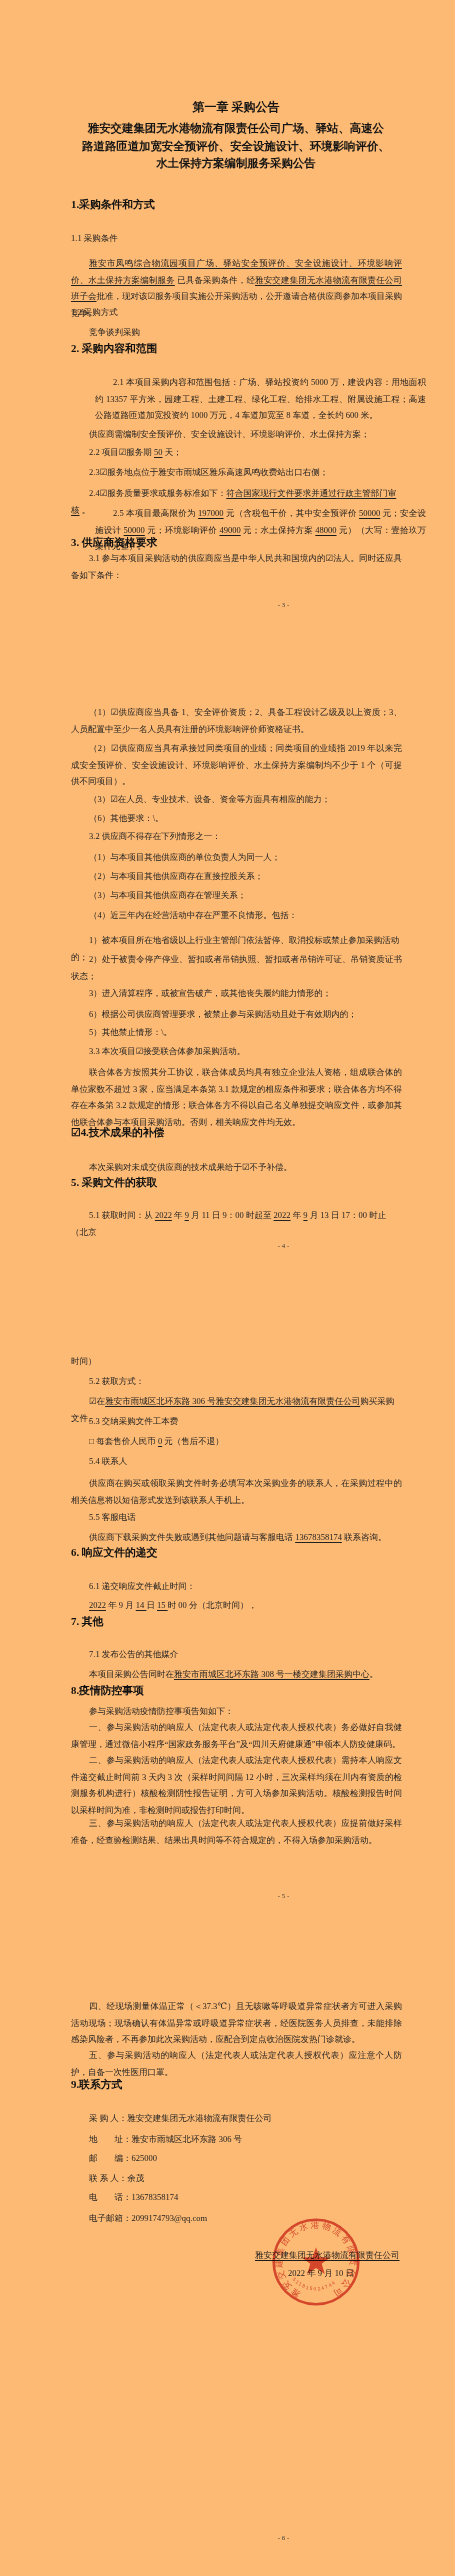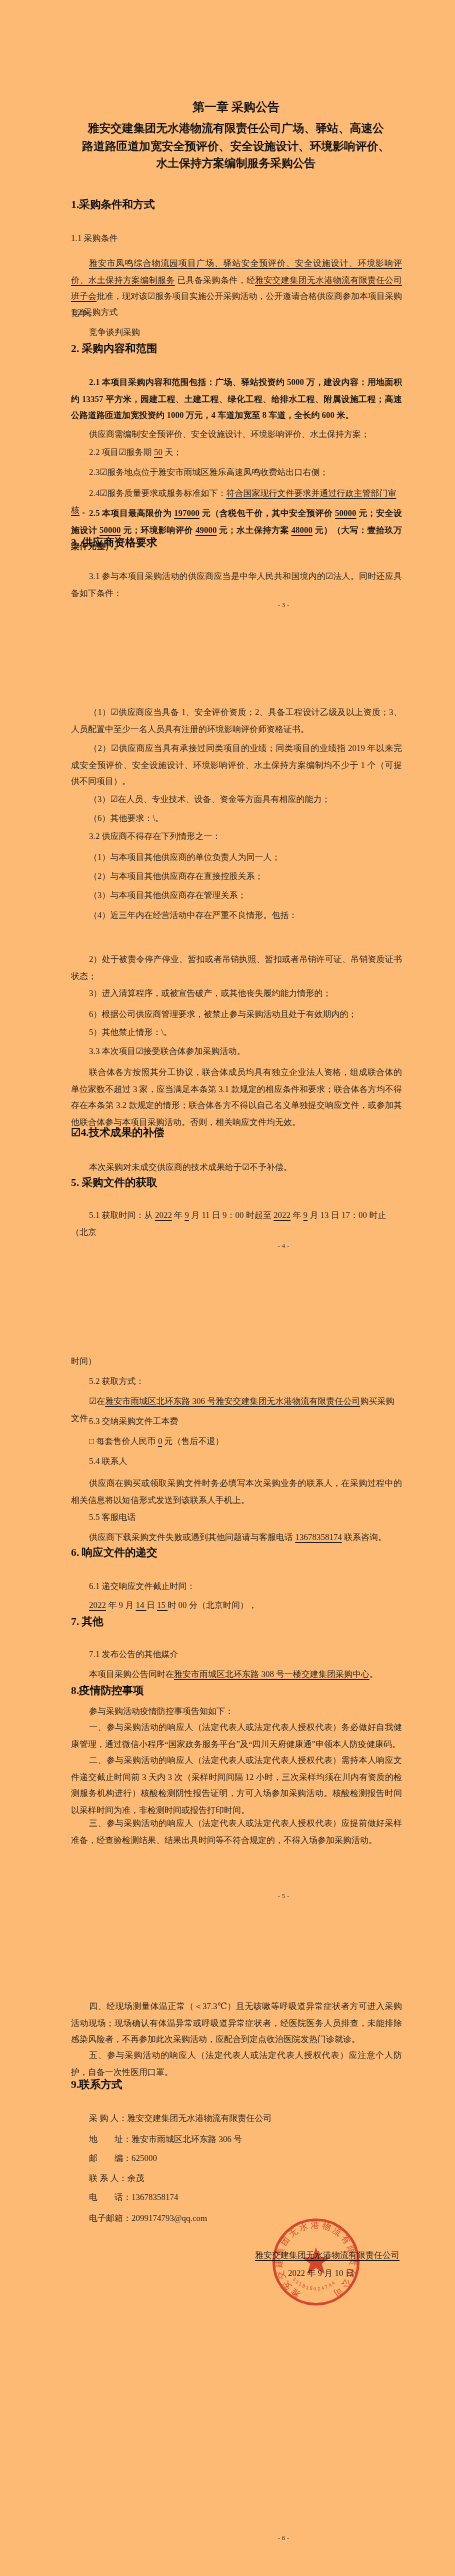--- a/index.html
+++ b/index.html
@@ -8,21 +8,21 @@
     font-family:"Liberation Serif","DejaVu Serif",serif;
     color:#222; overflow:hidden;
   }
   .blk { position:absolute; left:71px; width:331px; font-size:8.5px; line-height:16.5px; }
   .center { left:19.4px; width:433px; text-align:center; }
   .title { font-size:12px; font-weight:bold; color:#151515; line-height:1.35; }
   .subtitle { font-size:11.4px; font-weight:bold; color:#151515; line-height:1.3;text-align:center; }
   .h1 { font-size:10.8px; font-weight:bold; color:#111; line-height:1.3; }
   .indent { text-indent:18px; }
   .para { text-align:justify; }
-  .strong { font-weight:700; color:#1a1a1a; }
+  .strong { font-weight:400; color:#1a1a1a;margin-left:24px; }
   .footer { left:255px; width:57px; text-align:center; font-size:6.8px; color:#3a3a3a; }
   .u { text-decoration:underline; text-underline-offset:1.7px; }
   .sig { left:255px; width:171px; font-size:8.5px; color:#1d1d1d; }
   .date { left:288px; width:114px; font-size:8.5px; color:#1d1d1d; }
   .stamp { position:absolute; left:268px; top:2214px; width:96px; height:96px;
            mix-blend-mode:multiply; opacity:0.85; }
 </style>
 </head>
 <body>
 
@@ -41,32 +41,33 @@
 
   <div class="blk h1" style="top:341px"><span>2. 采购内容和范围</span></div>
   <div class="blk para indent strong" style="top:374px"><span>2.1 本项目采购内容和范围包括：广场、驿站投资约 5000 万，建设内容：用地面积约 13357 平方米，园建工程、土建工程、绿化工程、给排水工程、附属设施工程；高速公路道路匝道加宽投资约 1000 万元，4 车道加宽至 8 车道，全长约 600 米。</span></div>
   <div class="blk indent" style="top:426px"><span>供应商需编制安全预评价、安全设施设计、环境影响评价、水土保持方案；</span></div>
   <div class="blk indent" style="top:444px"><span>2.2 项目☑服务期 </span><span class="u">50</span><span> 天；</span></div>
   <div class="blk indent" style="top:464px"><span>2.3☑服务地点位于雅安市雨城区雅乐高速凤鸣收费站出口右侧；</span></div>
   <div class="blk indent" style="top:485px"><span>2.4☑服务质量要求或服务标准如下：</span><span class="u">符合国家现行文件要求并通过行政主管部门审核</span><span> 。</span></div>
   <div class="blk para indent strong" style="top:505px"><span>2.5 本项目最高限价为 </span><span class="u">197000</span><span> 元（含税包干价，其中安全预评价 </span><span class="u">50000</span><span> 元；安全设施设计 </span><span class="u">50000</span><span> 元；环境影响评价 </span><span class="u">49000</span><span> 元；水土保持方案 </span><span class="u">48000</span><span> 元）（大写：壹拾玖万柒仟元整）。</span></div>
 
   <div class="blk h1" style="top:535px"><span>3. 供应商资格要求</span></div>
-  <div class="blk para indent" style="top:568px"><span>3.1 参与本项目采购活动的供应商应当是中华人民共和国境内的☑法人。同时还应具备如下条件：</span></div>
+  <div class="blk para indent" style="top:550px"><span>3.1 参与本项目采购活动的供应商应当是中华人民共和国境内的☑法人。同时还应具备如下条件：</span></div>
   <div class="blk footer" style="top:597px"><span>- 3 -</span></div>
 
   <div class="blk para indent" style="top:704px"><span>（1）☑供应商应当具备 1、安全评价资质；2、具备工程设计乙级及以上资质；3、人员配置中至少一名人员具有注册的环境影响评价师资格证书。</span></div>
   <div class="blk para indent" style="top:740px"><span>（2）☑供应商应当具有承接过同类项目的业绩；同类项目的业绩指 2019 年以来完成安全预评价、安全设施设计、环境影响评价、水土保持方案编制均不少于 1 个（可提供不同项目）。</span></div>
   <div class="blk indent" style="top:791px"><span>（3）☑在人员、专业技术、设备、资金等方面具有相应的能力；</span></div>
   <div class="blk indent" style="top:810px"><span>（6）其他要求：\。</span></div>
   <div class="blk indent" style="top:828px"><span>3.2 供应商不得存在下列情形之一：</span></div>
   <div class="blk indent" style="top:849px"><span>（1）与本项目其他供应商的单位负责人为同一人；</span></div>
   <div class="blk indent" style="top:868px"><span>（2）与本项目其他供应商存在直接控股关系；</span></div>
   <div class="blk indent" style="top:887px"><span>（3）与本项目其他供应商存在管理关系；</span></div>
   <div class="blk indent" style="top:907px"><span>（4）近三年内在经营活动中存在严重不良情形。包括：</span></div>
+  <div class="blk indent" style="top:932px"><span>1）被本项目所在地省级以上行业主管部门依法暂停、取消投标或禁止参加采购活动的；</span></div>
   <div class="blk para indent" style="top:951px"><span>2）处于被责令停产停业、暂扣或者吊销执照、暂扣或者吊销许可证、吊销资质证书状态；</span></div>
   <div class="blk indent" style="top:985px"><span>3）进入清算程序，或被宣告破产，或其他丧失履约能力情形的；</span></div>
   <div class="blk indent" style="top:1006px"><span>6）根据公司供应商管理要求，被禁止参与采购活动且处于有效期内的；</span></div>
   <div class="blk indent" style="top:1024px"><span>5）其他禁止情形：\。</span></div>
   <div class="blk indent" style="top:1043px"><span>3.3 本次项目☑接受联合体参加采购活动。</span></div>
   <div class="blk para indent" style="top:1064px"><span>联合体各方按照其分工协议，联合体成员均具有独立企业法人资格，组成联合体的单位家数不超过 3 家，应当满足本条第 3.1 款规定的相应条件和要求；联合体各方均不得存在本条第 3.2 款规定的情形；联合体各方不得以自己名义单独提交响应文件，或参加其他联合体参与本项目采购活动。否则，相关响应文件均无效。</span></div>
 
   <div class="blk h1" style="top:1125px"><span>☑4.技术成果的补偿</span></div>
   <div class="blk indent" style="top:1159px"><span>本次采购对未成交供应商的技术成果给于☑不予补偿。</span></div>
   <div class="blk h1" style="top:1175px"><span>5. 采购文件的获取</span></div>

